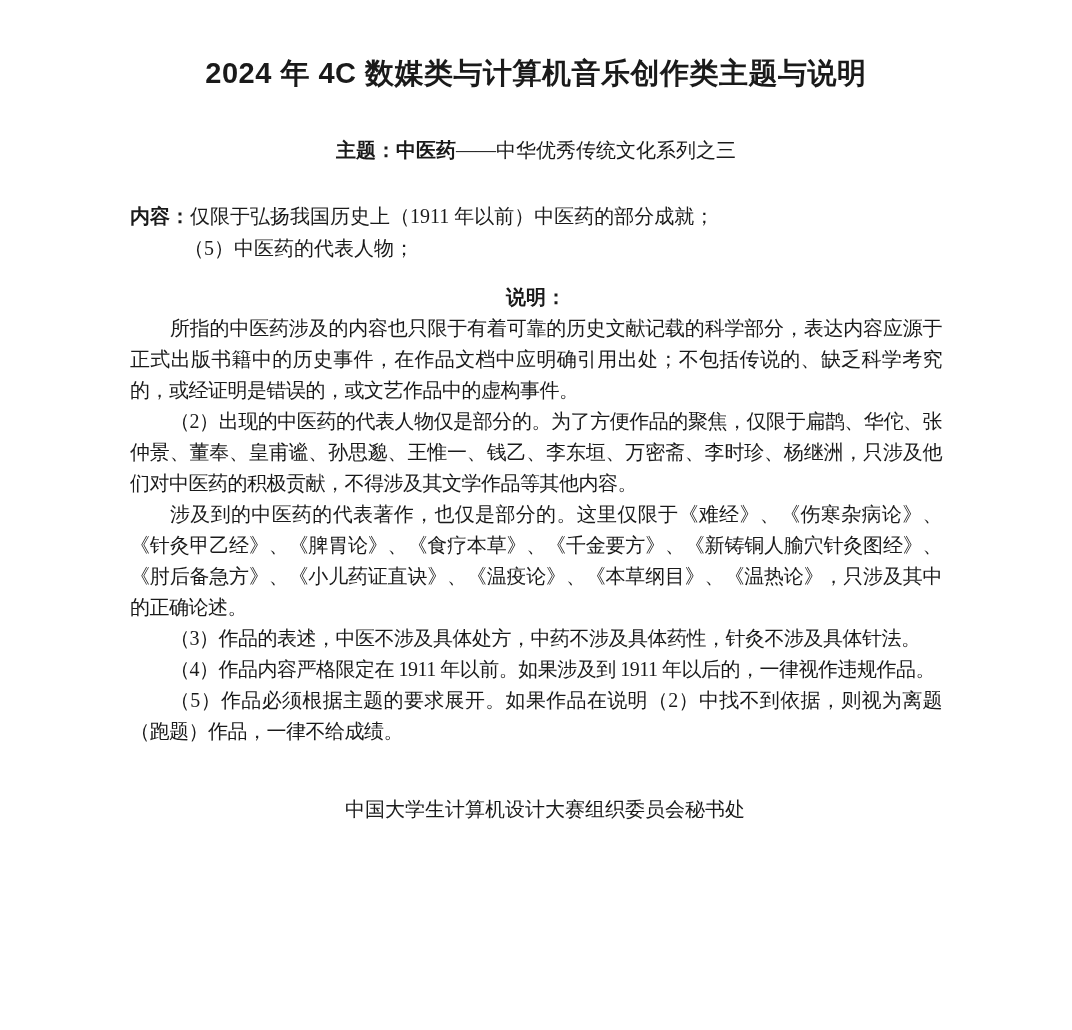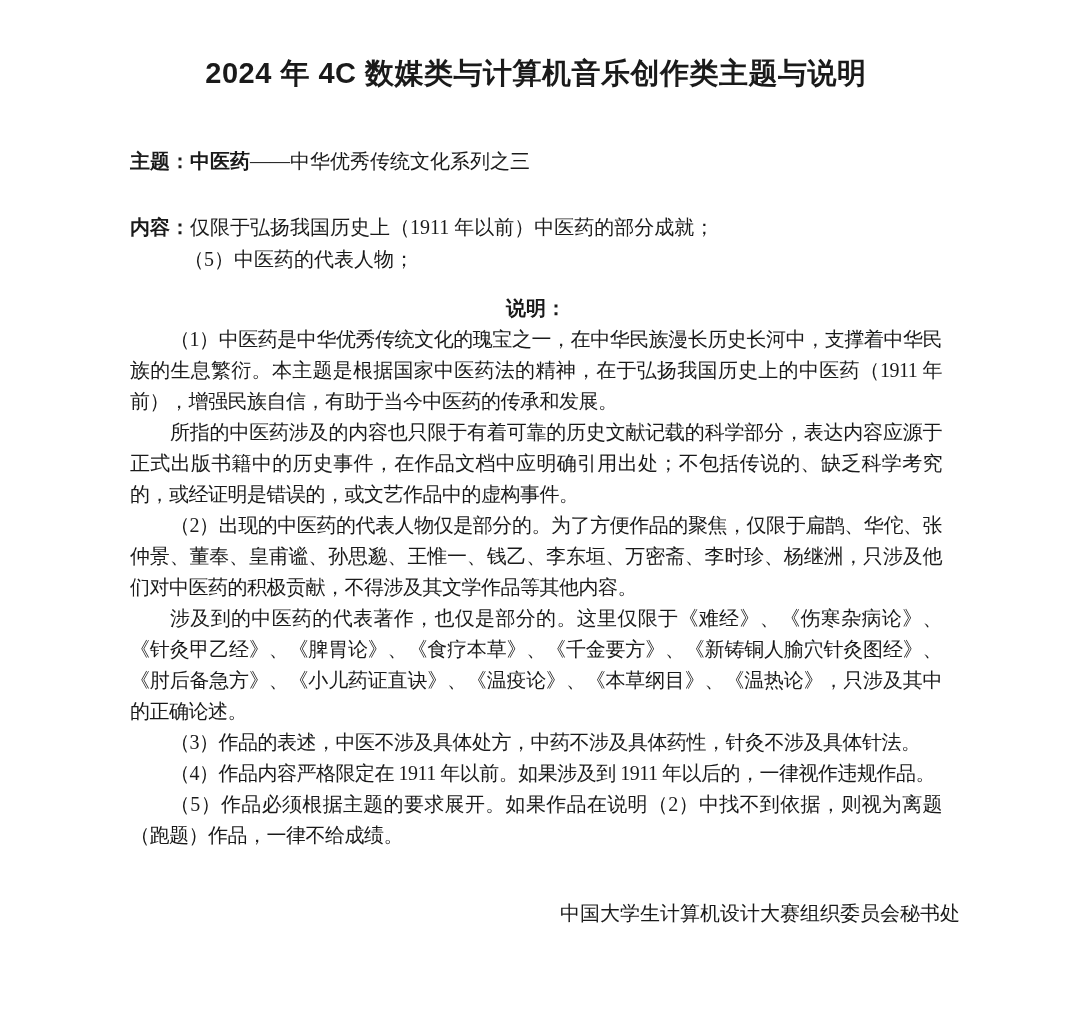--- a/index.html
+++ b/index.html
@@ -31,37 +31,37 @@
   }
   .line, .para {
     font-size: 20px;
     line-height: 31px;
     margin: 0;
   }
   .label {
     font-family: "Liberation Sans", "DejaVu Sans", sans-serif;
     font-weight: bold;
   }
-  .subject-line { margin-top: 54px; }
+  .subject-line { margin-top: 43px; text-align: center; }
   .content-line { margin-top: 35px; }
   .content-items .item {
     padding-left: 54px;
     line-height: 32px;
   }
   .notes-heading { margin-top: 18px; text-align: center; }
   .para {
     text-indent: 2em;
     text-align: justify;
     letter-spacing: -0.5px;
   }
   .footer-signature {
     margin: 47px -18px 0 0;
     font-size: 20px;
     line-height: 31px;
-    text-align: right;
+    text-align: center;
   }
   .footer-date {
     margin: 33px 49px 0 0;
     font-size: 20px;
     line-height: 31px;
     text-align: right;
   }
 </style>
 </head>
 <body>
@@ -73,21 +73,20 @@
   <p class="line subject-line"><span class="label">主题：中医药</span><span>——中华优秀传统文化系列之三</span></p>
 
   <p class="line content-line"><span class="label">内容：</span><span>仅限于弘扬我国历史上（1911 年以前）中医药的部分成就；</span></p>
 
   <div class="content-items">
     <p class="line item">（5）中医药的代表人物；</p>
   </div>
 
   <p class="line notes-heading"><span class="label">说明：</span></p>
 
-  <p class="para">（1）中医药是中华优秀传统文化的瑰宝之一，在中华民族漫长历史长河中，支撑着中华民族的生息繁衍。本主题是根据国家中医药法的精神，在于弘扬我国历史上的中医药（1911 年前），增强民族自信，有助于当今中医药的传承和发展。</p>
   <p class="para">所指的中医药涉及的内容也只限于有着可靠的历史文献记载的科学部分，表达内容应源于正式出版书籍中的历史事件，在作品文档中应明确引用出处；不包括传说的、缺乏科学考究的，或经证明是错误的，或文艺作品中的虚构事件。</p>
   <p class="para">（2）出现的中医药的代表人物仅是部分的。为了方便作品的聚焦，仅限于扁鹊、华佗、张仲景、董奉、皇甫谧、孙思邈、王惟一、钱乙、李东垣、万密斋、李时珍、杨继洲，只涉及他们对中医药的积极贡献，不得涉及其文学作品等其他内容。</p>
   <p class="para">涉及到的中医药的代表著作，也仅是部分的。这里仅限于《难经》、《伤寒杂病论》、《针灸甲乙经》、《脾胃论》、《食疗本草》、《千金要方》、《新铸铜人腧穴针灸图经》、《肘后备急方》、《小儿药证直诀》、《温疫论》、《本草纲目》、《温热论》，只涉及其中的正确论述。</p>
   <p class="para">（3）作品的表述，中医不涉及具体处方，中药不涉及具体药性，针灸不涉及具体针法。</p>
   <p class="para">（4）作品内容严格限定在 1911 年以前。如果涉及到 1911 年以后的，一律视作违规作品。</p>
   <p class="para">（5）作品必须根据主题的要求展开。如果作品在说明（2）中找不到依据，则视为离题（跑题）作品，一律不给成绩。</p>
 
   <p class="footer-signature">中国大学生计算机设计大赛组织委员会秘书处</p>
 
 

